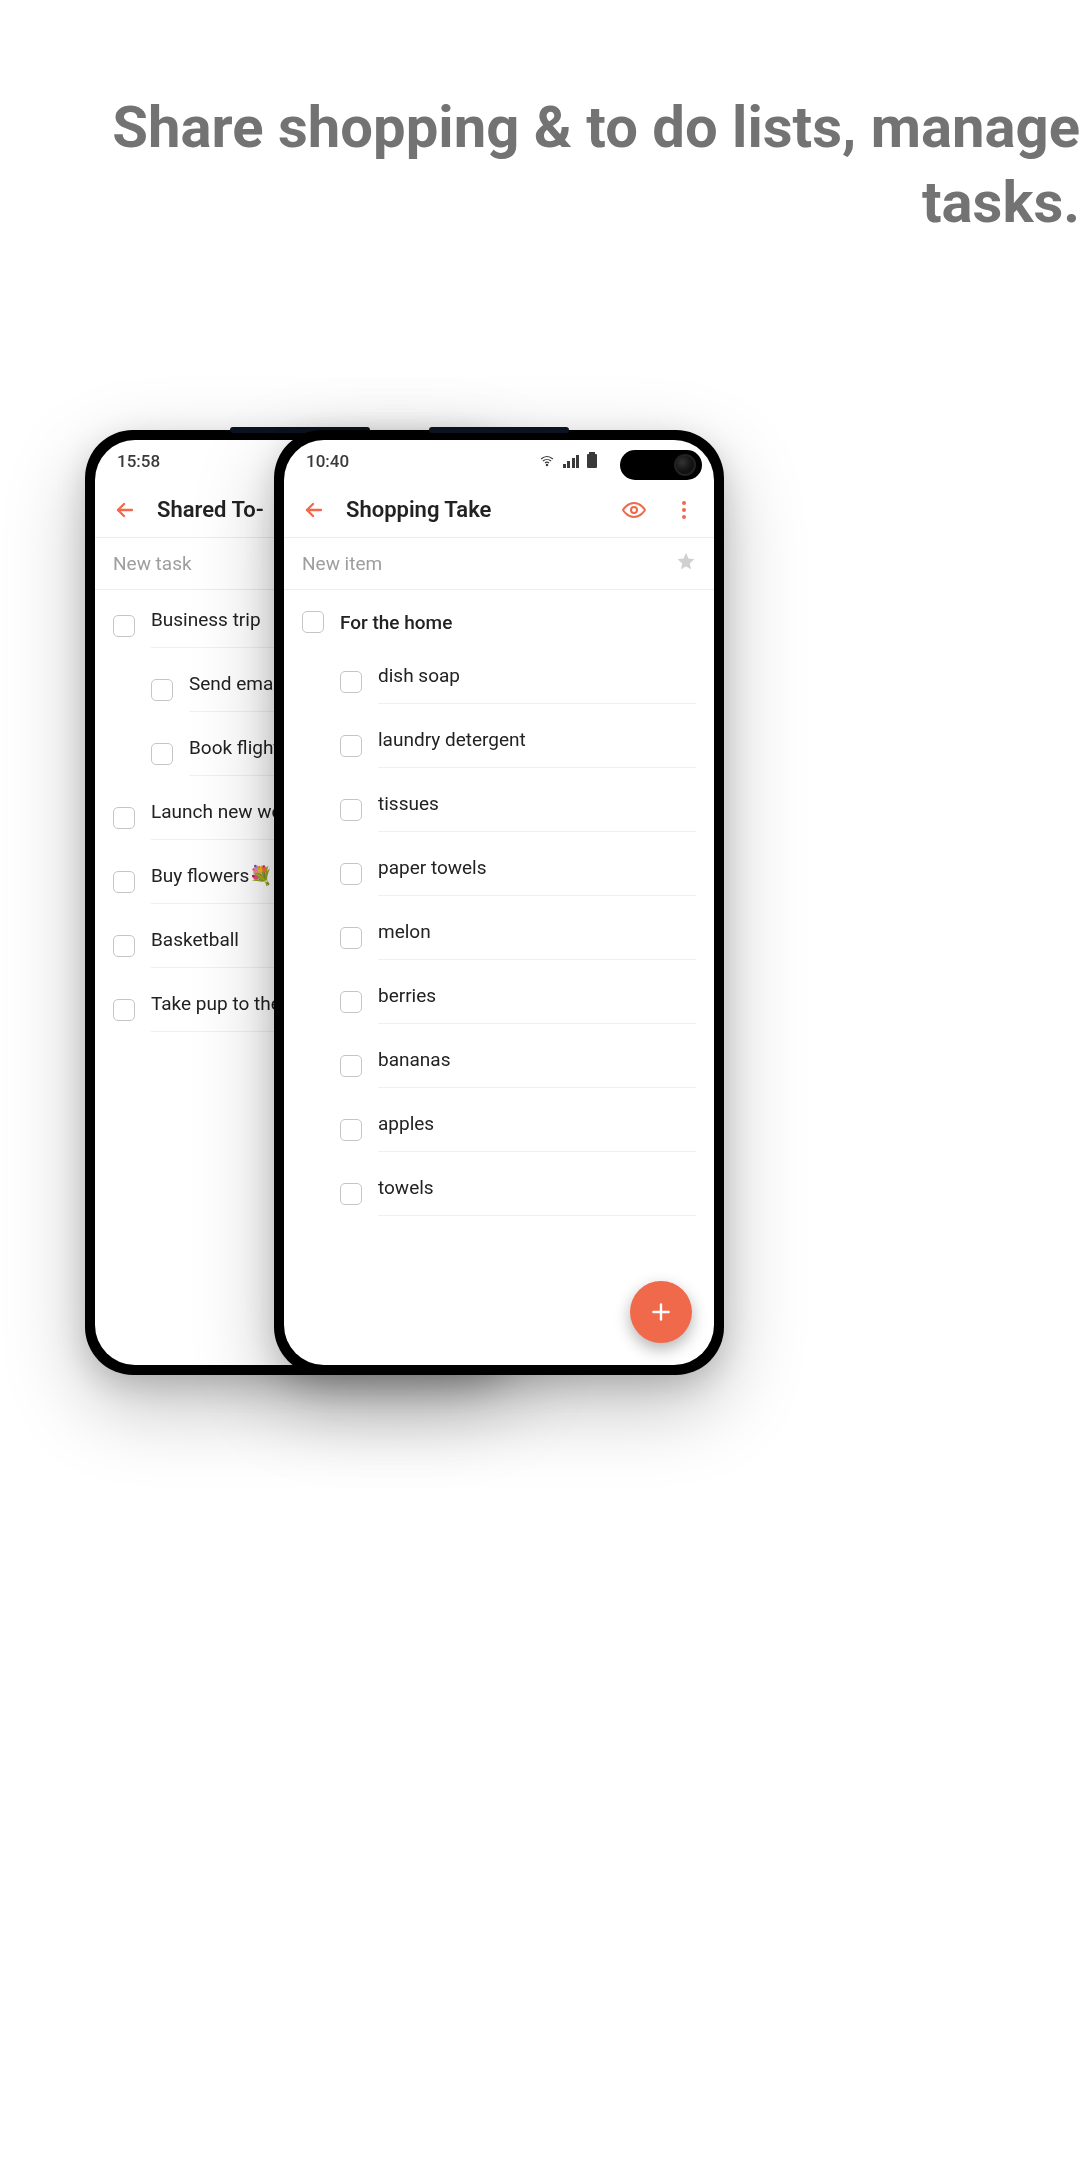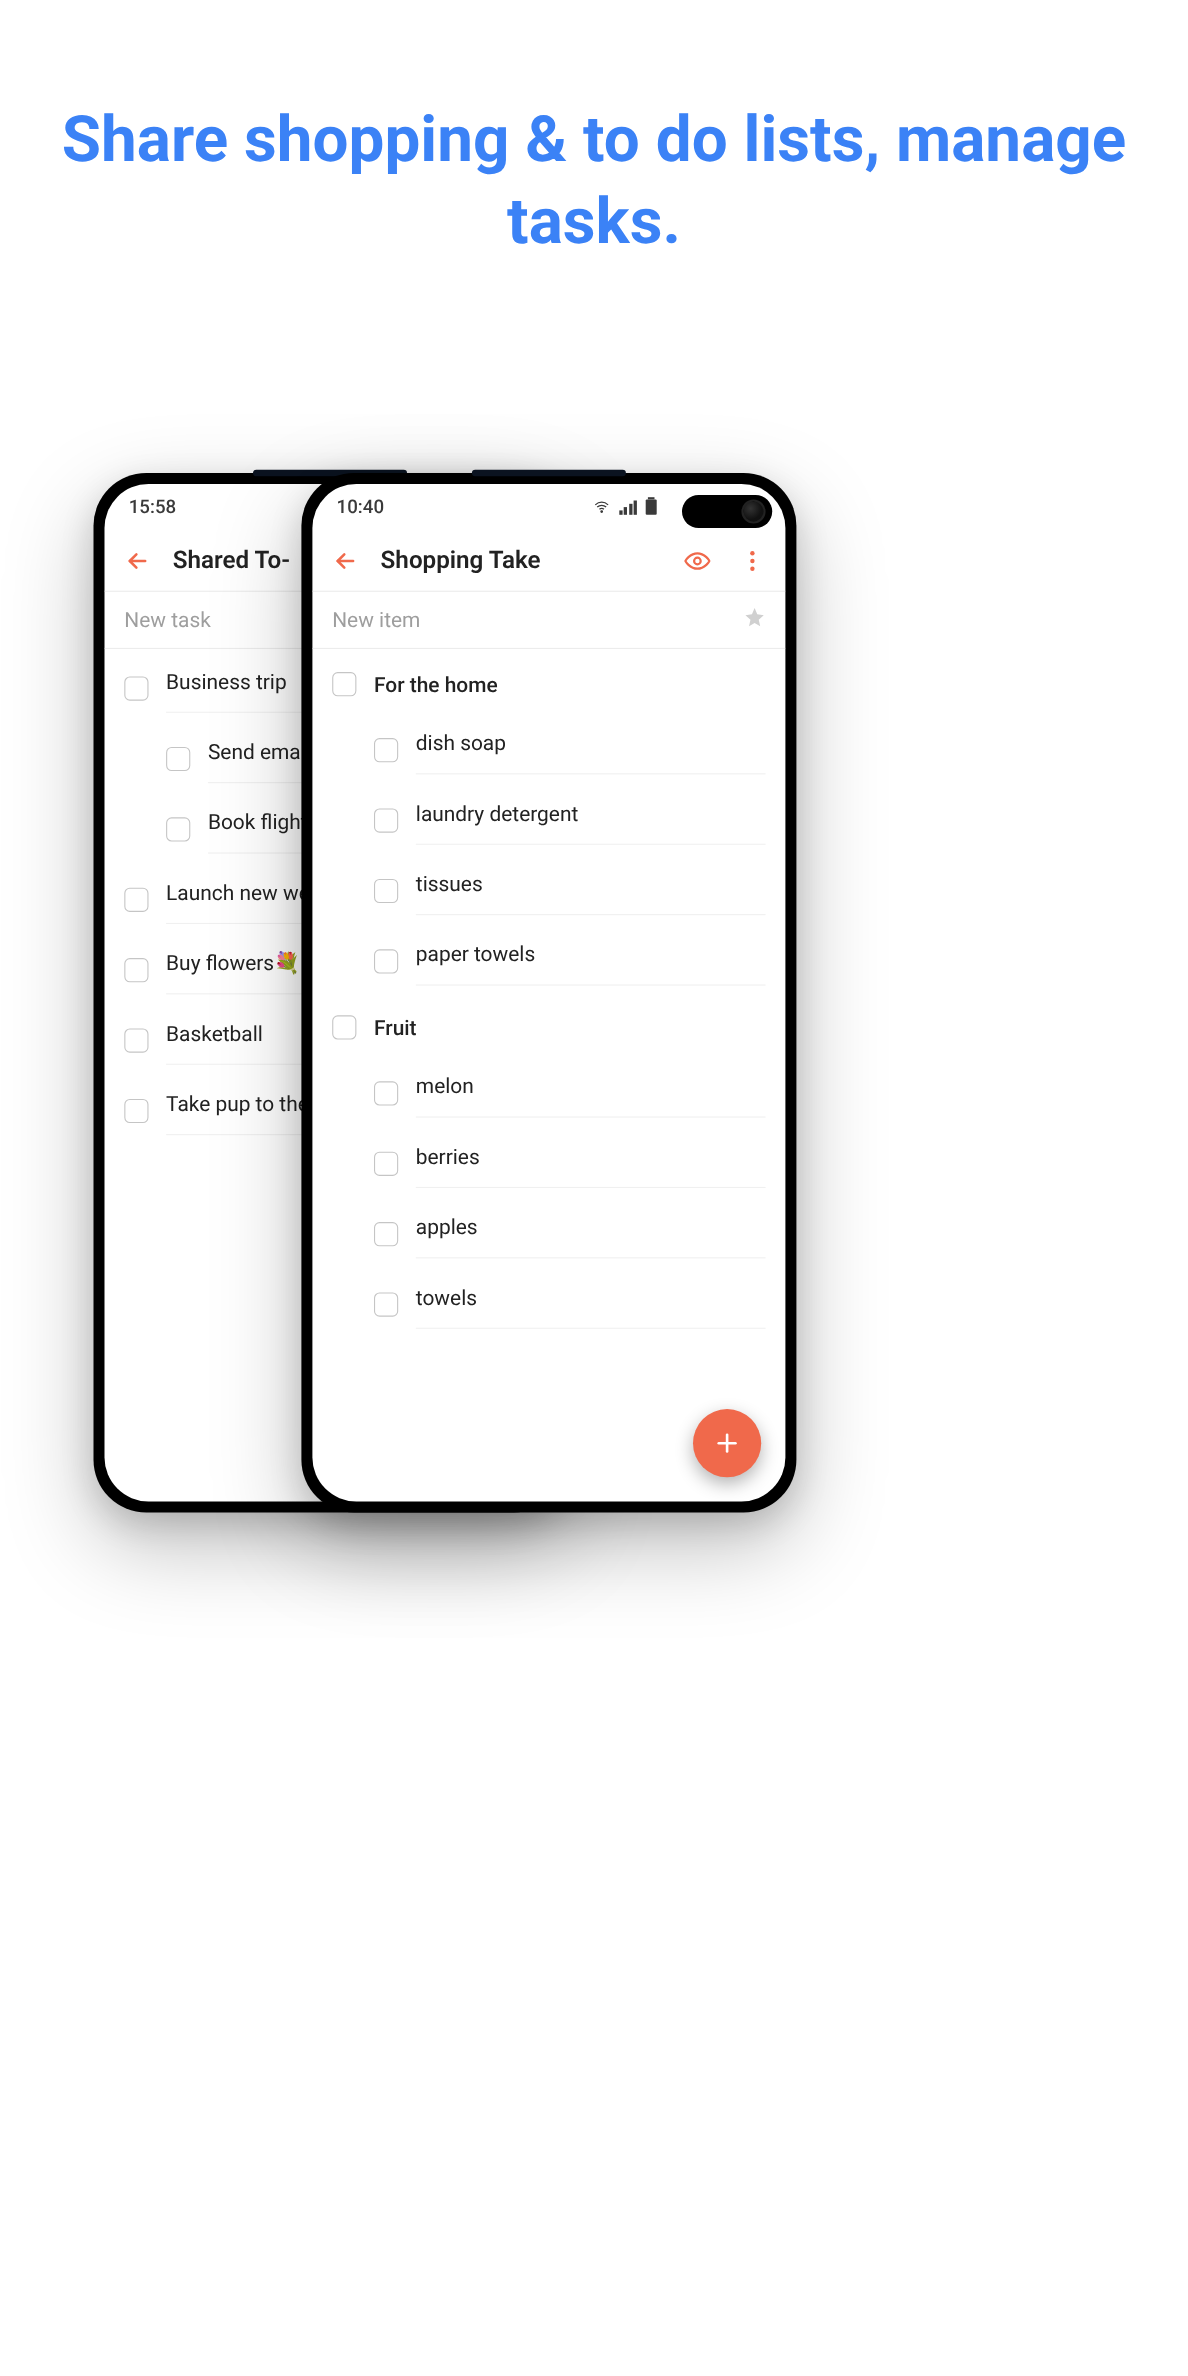--- a/index.html
+++ b/index.html
@@ -9,25 +9,25 @@
     background: #ffffff;
     position: relative;
     overflow: hidden;
   }
 
   .headline {
     position: absolute;
     top: 90px;
     left: 0;
     width: 100%;
-    text-align: center;
+    text-align: right;
     font-size: 58px;
     font-weight: 700;
     line-height: 1.3;
-    color: #3b82f6;
+    color: #737373;
   }
 
   .phone {
     position: absolute;
     border-radius: 48px;
     background: #000;
     box-shadow: 0 30px 80px rgba(0,0,0,0.25), 0 10px 30px rgba(0,0,0,0.15);
     padding: 12px;
   }
   .phone.back {
@@ -298,31 +298,31 @@
           <div class="label">laundry detergent</div>
         </div>
         <div class="row sub">
           <div class="cb"></div>
           <div class="label">tissues</div>
         </div>
         <div class="row sub">
           <div class="cb"></div>
           <div class="label">paper towels</div>
         </div>
-        <div class="row parent">
-          <div class="cb"></div>
-          <div class="label">Fruit</div>
-        </div>
         <div class="row sub">
           <div class="cb"></div>
           <div class="label"> melon</div>
         </div>
         <div class="row sub">
           <div class="cb"></div>
           <div class="label">berries</div>
+        </div>
+        <div class="row sub">
+          <div class="cb"></div>
+          <div class="label">bananas</div>
         </div>
         <div class="row sub">
           <div class="cb"></div>
           <div class="label">apples</div>
         </div>
         <div class="row sub">
           <div class="cb"></div>
           <div class="label">towels</div>
         </div>
       </div>

